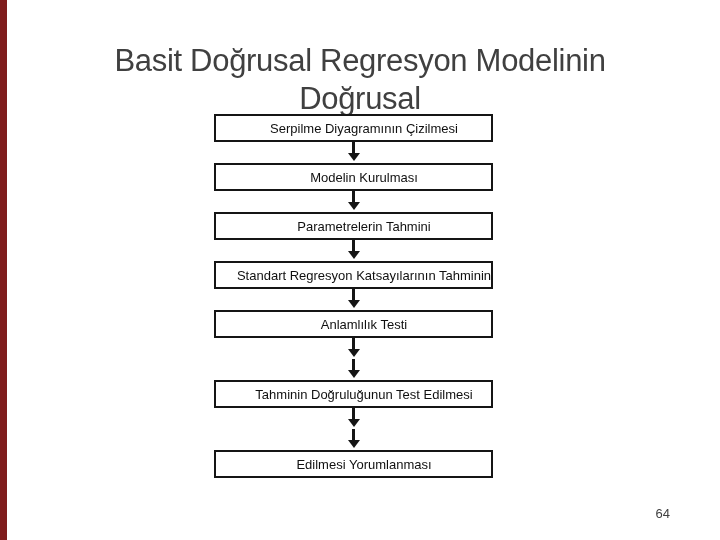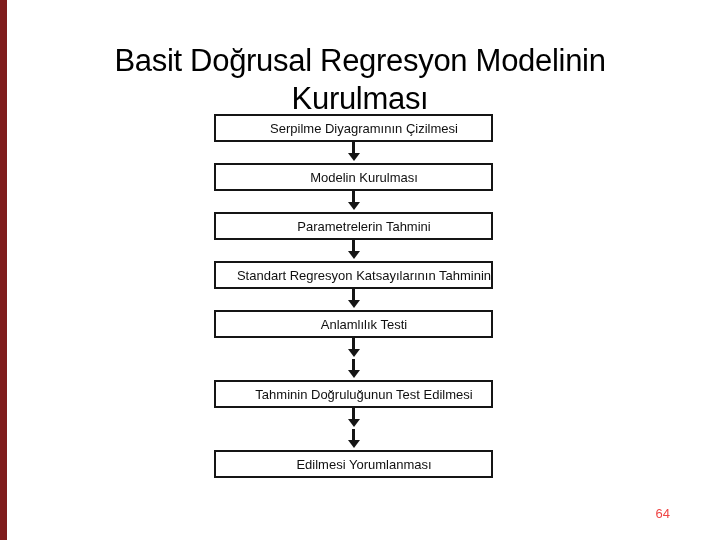--- a/index.html
+++ b/index.html
@@ -14,21 +14,21 @@
     position: absolute; left: 0; top: 0;
     width: 7px; height: 540px;
     background: #7f1d1d;
   }
   .slide-title {
     position: absolute; top: 42px; left: 0;
     width: 720px;
     text-align: center;
     font-size: 31px;
     line-height: 38px;
-    color: #000000;
+    color: #404040;
     letter-spacing: -0.3px;
     font-weight: 400;
   }
   .slide-title .line { display: block; }
   .flowchart {
     position: absolute;
     left: 214px; top: 114px;
     width: 279px;
     display: flex;
     flex-direction: column;
@@ -62,31 +62,31 @@
     width: 0; height: 0;
     border-left: 6px solid transparent;
     border-right: 6px solid transparent;
     border-top: 8px solid #151515;
     margin-top: -1px;
   }
   .page-number {
     position: absolute;
     top: 506px; right: 50px;
     font-size: 13px;
-    color: #ef4444;
+    color: #404040;
   }
 </style>
 </head>
 <body>
 
 <div class="accent-bar"></div>
 
 <div class="slide-title">
   <span class="line">Basit Doğrusal Regresyon Modelinin</span>
-  <span class="line">Kurulması</span>
+  <span class="line">Doğrusal</span>
 </div>
 
 <div class="flowchart">
   <div class="step-box">Serpilme Diyagramının Çizilmesi</div>
   <div class="arrow">
       <span class="shaft"></span>
       <span class="head"></span>
     </div>
   <div class="step-box">Modelin Kurulması</div>
   <div class="arrow">

